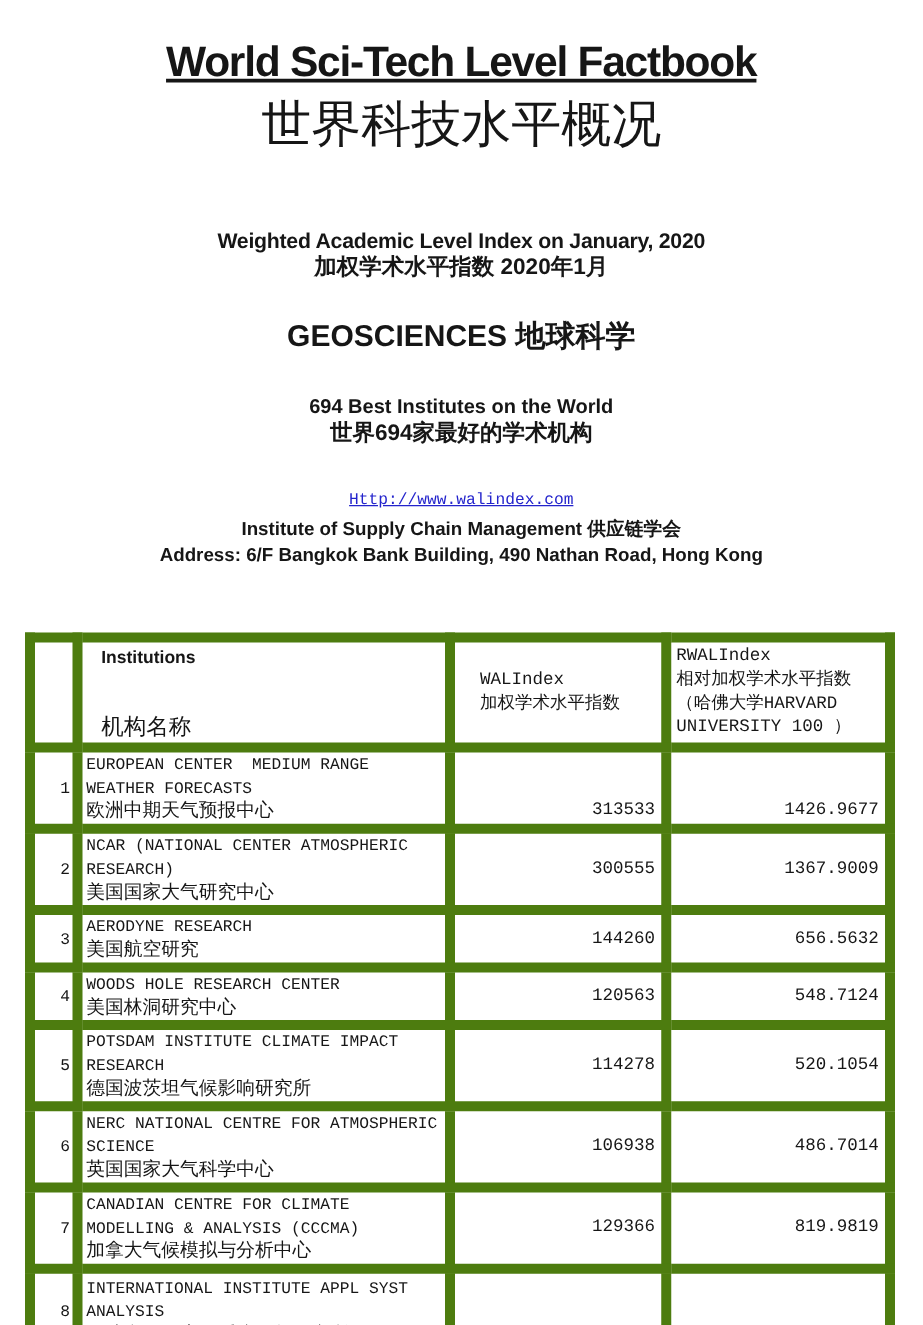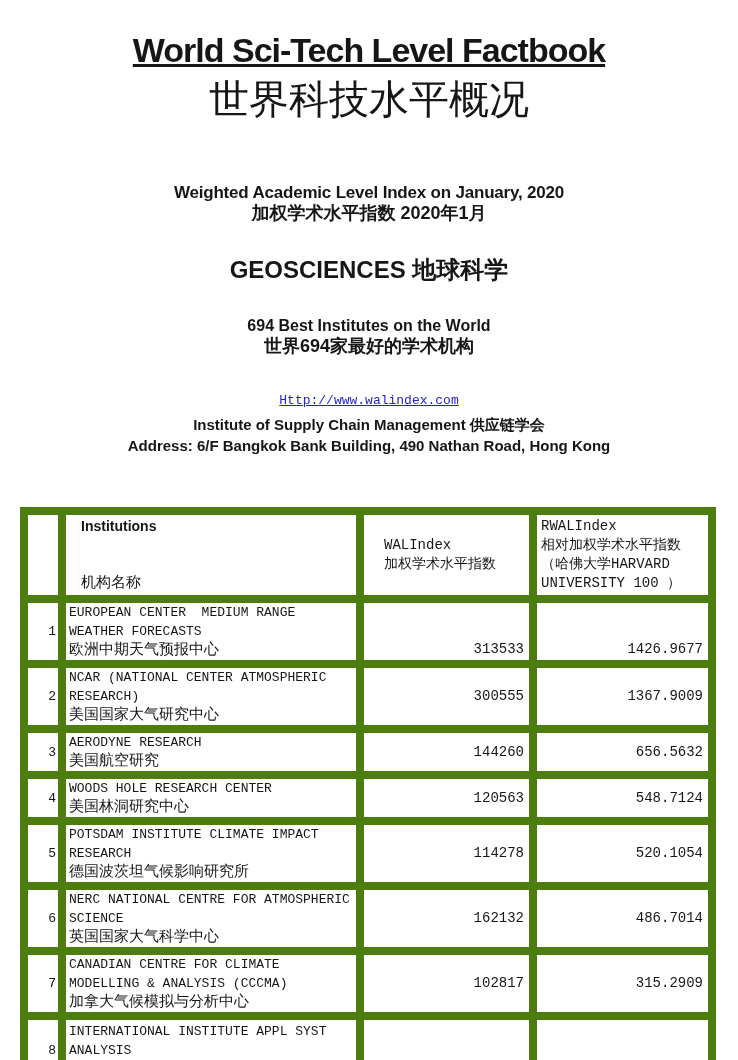--- a/index.html
+++ b/index.html
@@ -85,21 +85,21 @@
     text-align: left;
     vertical-align: middle;
   }
   .col-rank { width: 38px; }
   .col-inst { width: 298px; }
   .col-wal  { width: 173px; }
   .col-rwal { width: 179px; }
 
   th.h-inst { padding-left: 15px; }
   .h-inst-en { font-size: 14px; font-weight: bold; line-height: 19px; }
-  .h-inst-zh { font-size: 15px; line-height: 20px; font-family: "Liberation Mono", monospace; margin-top: 38px; }
+  .h-inst-zh { font-size: 18px; line-height: 20px; font-family: "Liberation Mono", monospace; margin-top: 38px; }
   th.h-wal { padding-left: 20px; }
   th.h-wal div { font-size: 14px; line-height: 19px; font-family: "Liberation Mono", monospace; }
   th.h-rwal { padding: 2px 0 2px 4px; vertical-align: top; }
   th.h-rwal div { font-size: 14px; line-height: 19px; font-family: "Liberation Mono", monospace; }
   th.h-rwal { height: 76px; }
 
   td.rank {
     text-align: right;
     padding-right: 2px;
     font-size: 13px;
@@ -224,32 +224,32 @@
     <td class="num">114278</td>
     <td class="num">520.1054</td>
   </tr>
 
   <tr>
     <td class="rank">6</td>
     <td class="inst">
       <div class="en">NERC NATIONAL CENTRE FOR ATMOSPHERIC SCIENCE</div>
       <div class="zh">英国国家大气科学中心</div>
     </td>
-    <td class="num">162132</td>
+    <td class="num">106938</td>
     <td class="num">486.7014</td>
   </tr>
 
   <tr>
     <td class="rank">7</td>
     <td class="inst">
       <div class="en">CANADIAN CENTRE FOR CLIMATE MODELLING &amp; ANALYSIS (CCCMA)</div>
       <div class="zh">加拿大气候模拟与分析中心</div>
     </td>
-    <td class="num">102817</td>
-    <td class="num">315.2909</td>
+    <td class="num">129366</td>
+    <td class="num">819.9819</td>
   </tr>
 
   <tr>
     <td class="rank">8</td>
     <td class="inst">
       <div class="en">INTERNATIONAL INSTITUTE APPL SYST ANALYSIS</div>
       <div class="zh">奥地利国际应用系统分析研究所</div>
     </td>
     <td class="num">97421</td>
     <td class="num">443.3884</td>

